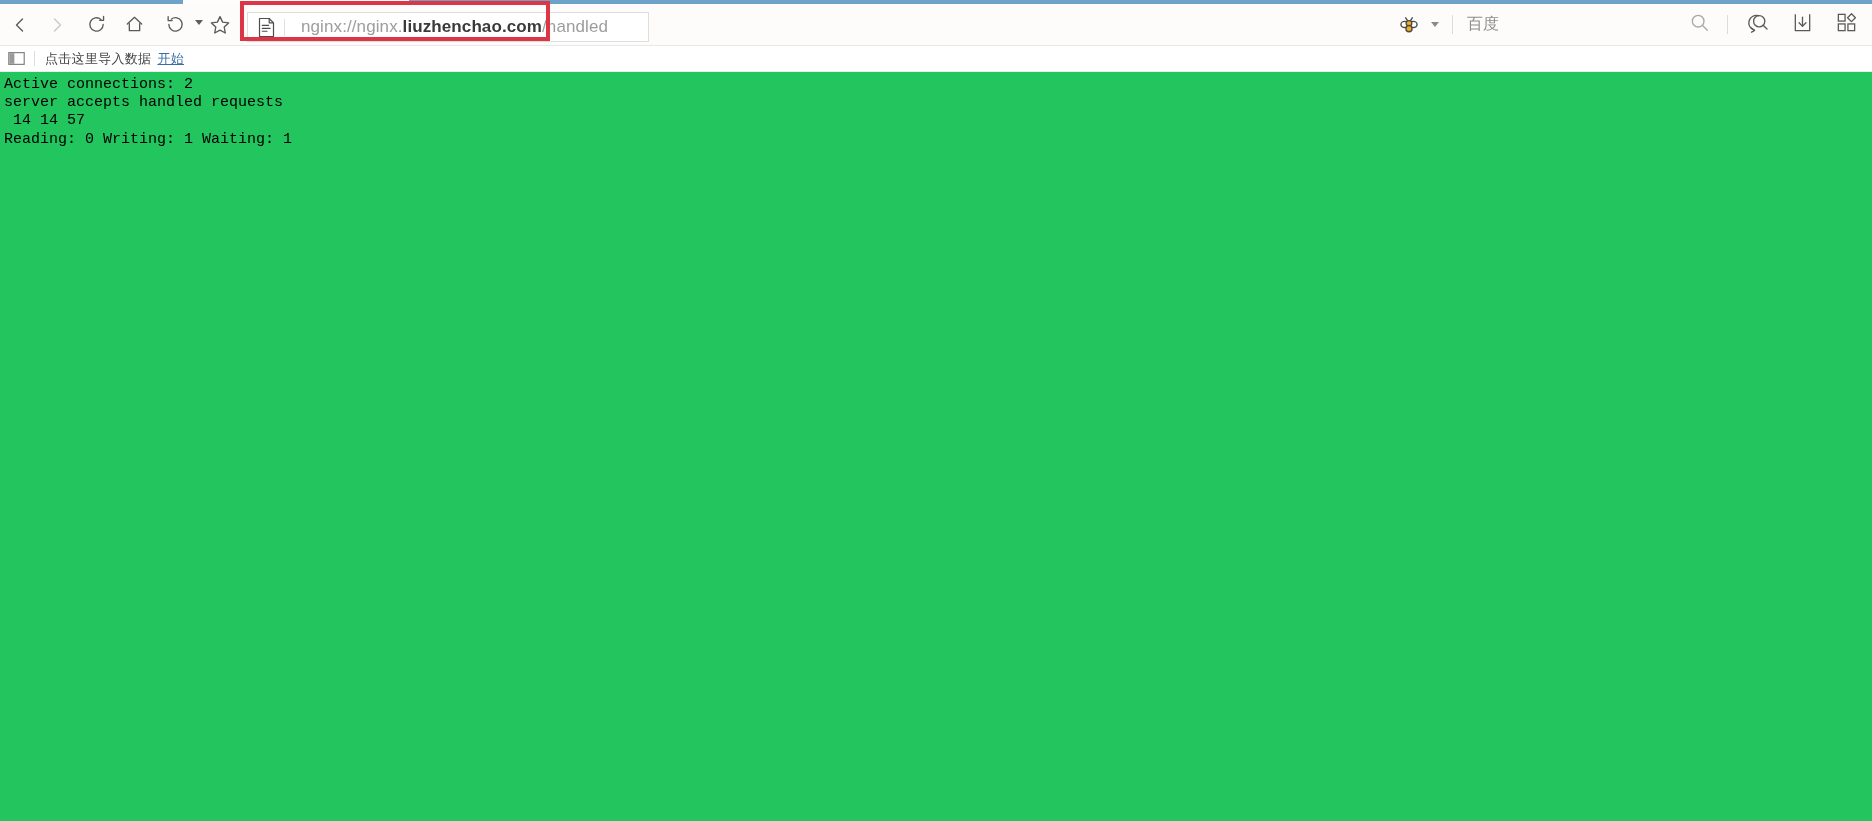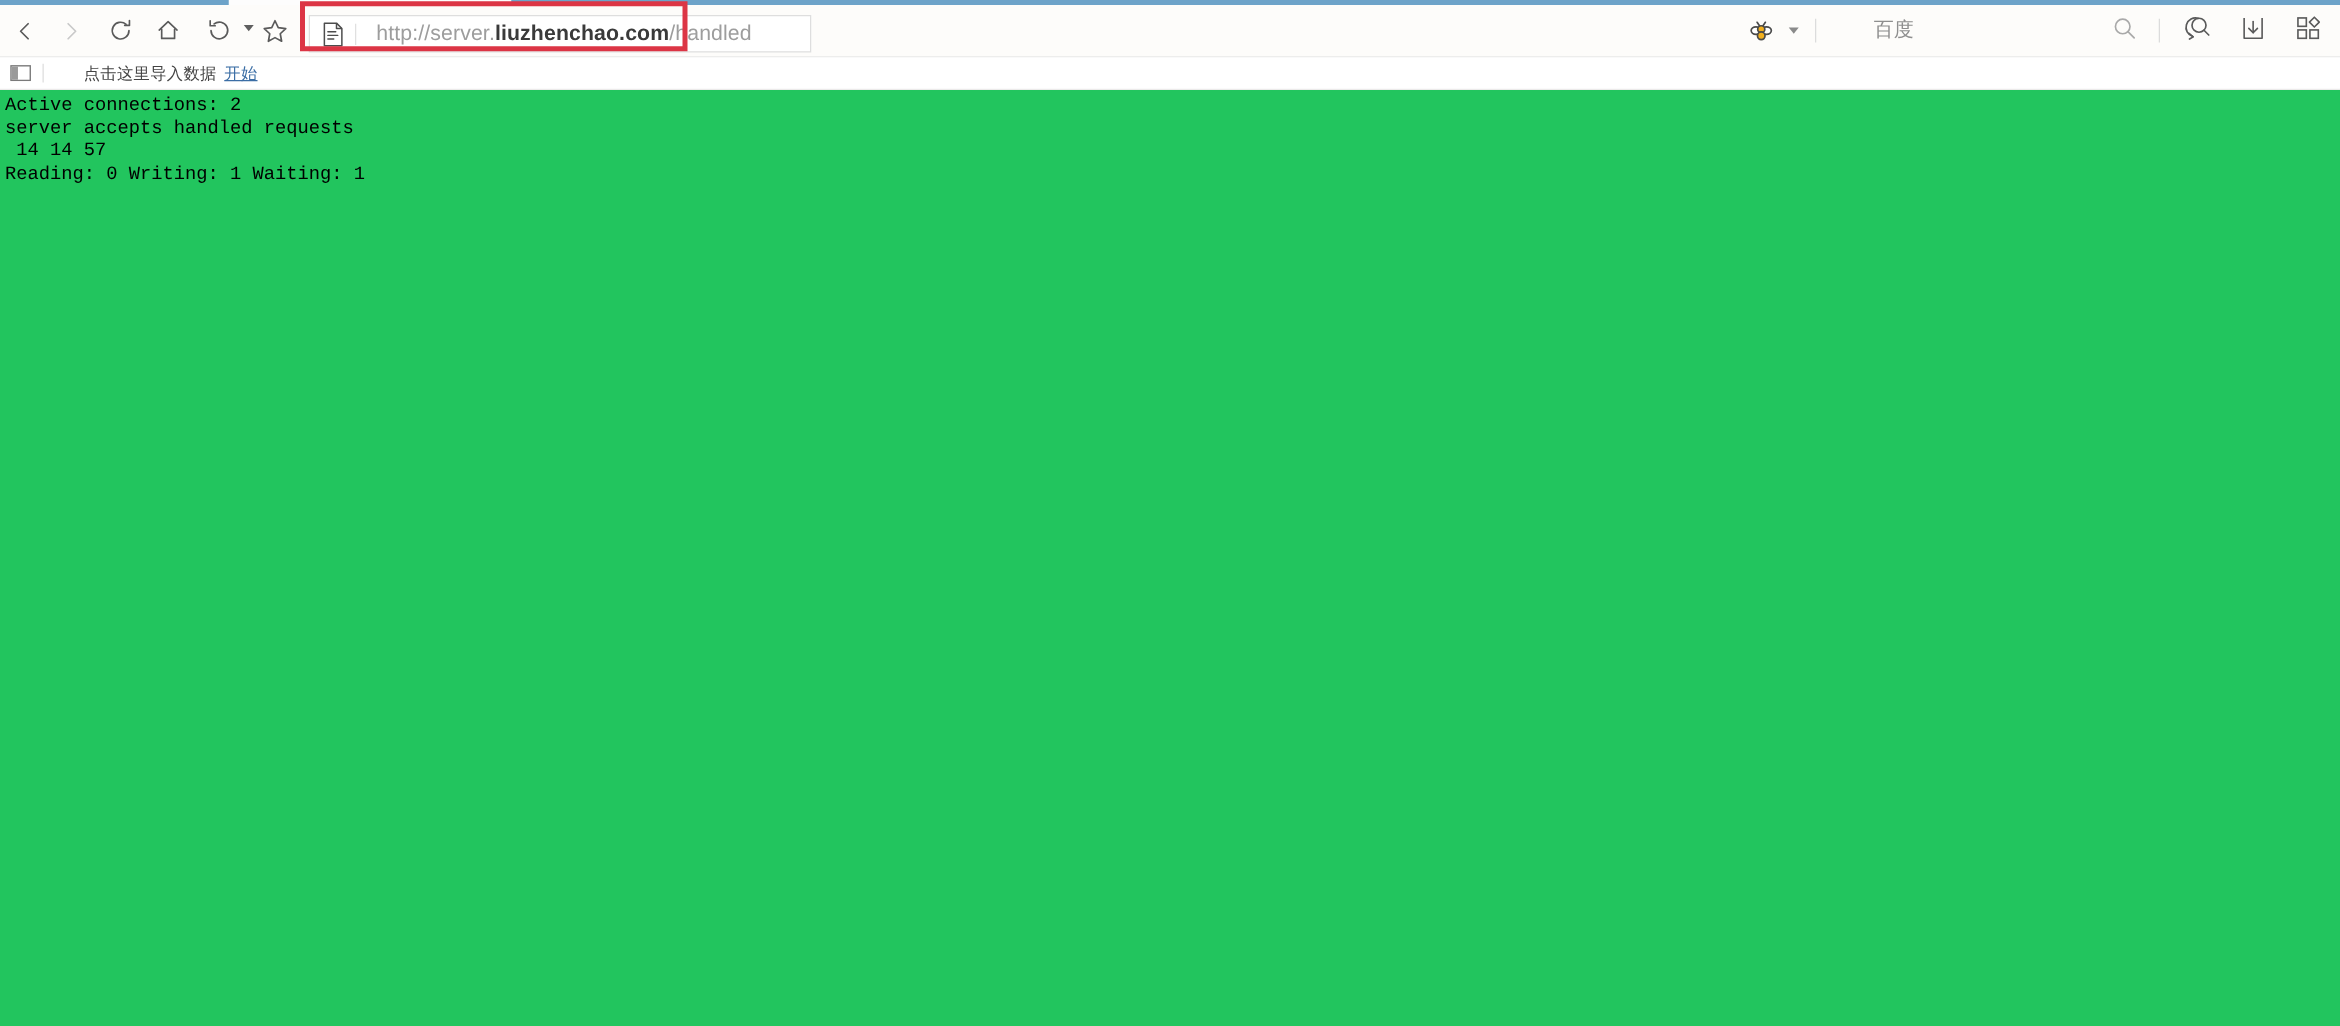--- a/index.html
+++ b/index.html
@@ -162,21 +162,20 @@
     display: flex;
     align-items: center;
     cursor: text;
   }
   #search-label {
     font-size: 16px;
     color: #8e8e8e;
     padding-left: 6px;
     flex: 1 1 auto;
     font-family: "Liberation Sans", sans-serif;
-    margin-left: 32px;
   }
   #search-icon-btn { width: 40px; }
   .tb-icon-btn { width: 44px; }
 
   
   #bookmarks-bar {
     position: absolute;
     left: 0; top: 46px;
     width: 1872px;
     height: 25px;
@@ -198,21 +197,20 @@
     width: 1px;
     height: 15px;
     background: #dddddd;
     margin: 0 10px 0 4px;
   }
   #bm-import-text {
     font-size: 13px;
     color: #444444;
     font-family: "Liberation Sans", "DejaVu Sans", sans-serif;
     letter-spacing: 0.3px;
-    margin-left: 22px;
   }
   #bm-start-link {
     font-size: 13px;
     color: #3b6ea5;
     text-decoration: underline;
     margin-left: 6px;
     cursor: pointer;
     font-family: "Liberation Sans", "DejaVu Sans", sans-serif;
     letter-spacing: 0.3px;
   }
@@ -298,21 +296,21 @@
 
   <div id="address-bar">
     <div id="page-info-icon">
       <svg width="19" height="21" viewBox="0 0 19 21">
         <path d="M2.5 1.5 L12.2 1.5 L16.5 5.8 L16.5 19.5 L2.5 19.5 Z" fill="none" stroke="#4d4d4d" stroke-width="1.2" stroke-linejoin="round"></path>
         <path d="M12.2 1.5 L12.2 5.8 L16.5 5.8" fill="none" stroke="#4d4d4d" stroke-width="1.2" stroke-linejoin="round"></path>
         <path d="M5.3 8.4 L11.6 8.4 M5.3 11.3 L13.2 11.3 M5.3 14.2 L10.0 14.2" fill="none" stroke="#4d4d4d" stroke-width="1.15" stroke-linecap="round"></path>
       </svg>
     </div>
     <div id="addr-divider"></div>
-    <div id="url-text" title="http://nginx.liuzhenchao.com/status"><span>http://server.</span><b>liuzhenchao.com</b><span>/handled</span></div>
+    <div id="url-text" title="http://nginx.liuzhenchao.com/status"><span>nginx://nginx.</span><b>liuzhenchao.com</b><span>/handled</span></div>
   </div>
 
   <div id="toolbar-right">
 
     <div class="tb-item" id="baidu-bee">
       <svg width="22" height="22" viewBox="0 0 24 24">
         <path d="M8.4 4.2 L10.6 7.4 M15.6 4.2 L13.4 7.4" stroke="#4a4a4a" stroke-width="1.5" fill="none" stroke-linecap="round"></path>
         <ellipse cx="7.4" cy="11.4" rx="4.2" ry="3.3" fill="#ffffff" stroke="#4a4a4a" stroke-width="1.5"></ellipse>
         <ellipse cx="16.6" cy="11.4" rx="4.2" ry="3.3" fill="#ffffff" stroke="#4a4a4a" stroke-width="1.5"></ellipse>
         <ellipse cx="12" cy="10.2" rx="3.1" ry="3.0" fill="#f2b01e" stroke="#4a4a4a" stroke-width="1.5"></ellipse>

